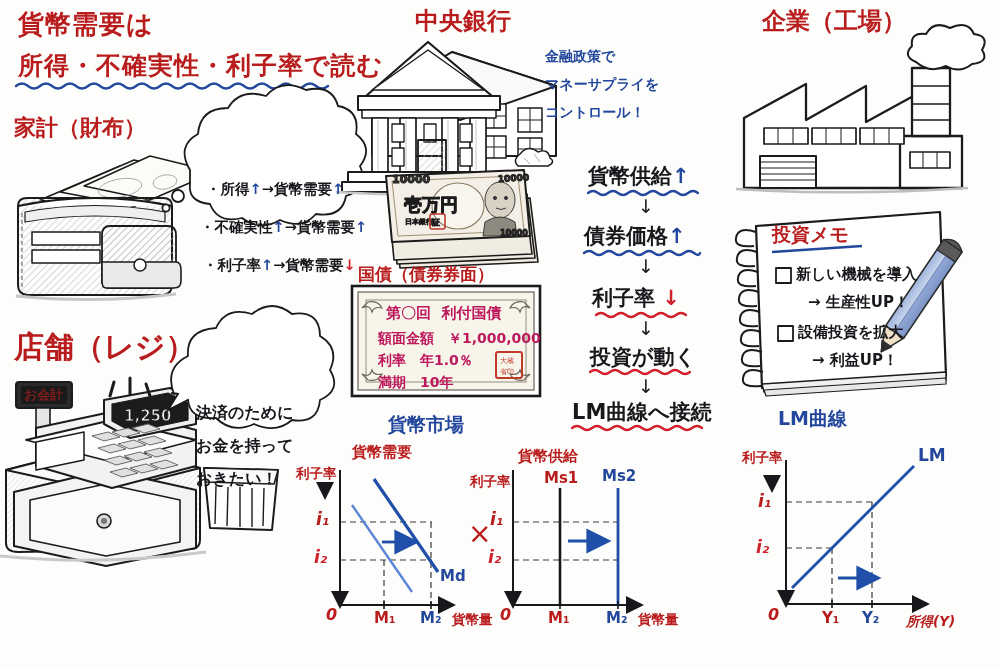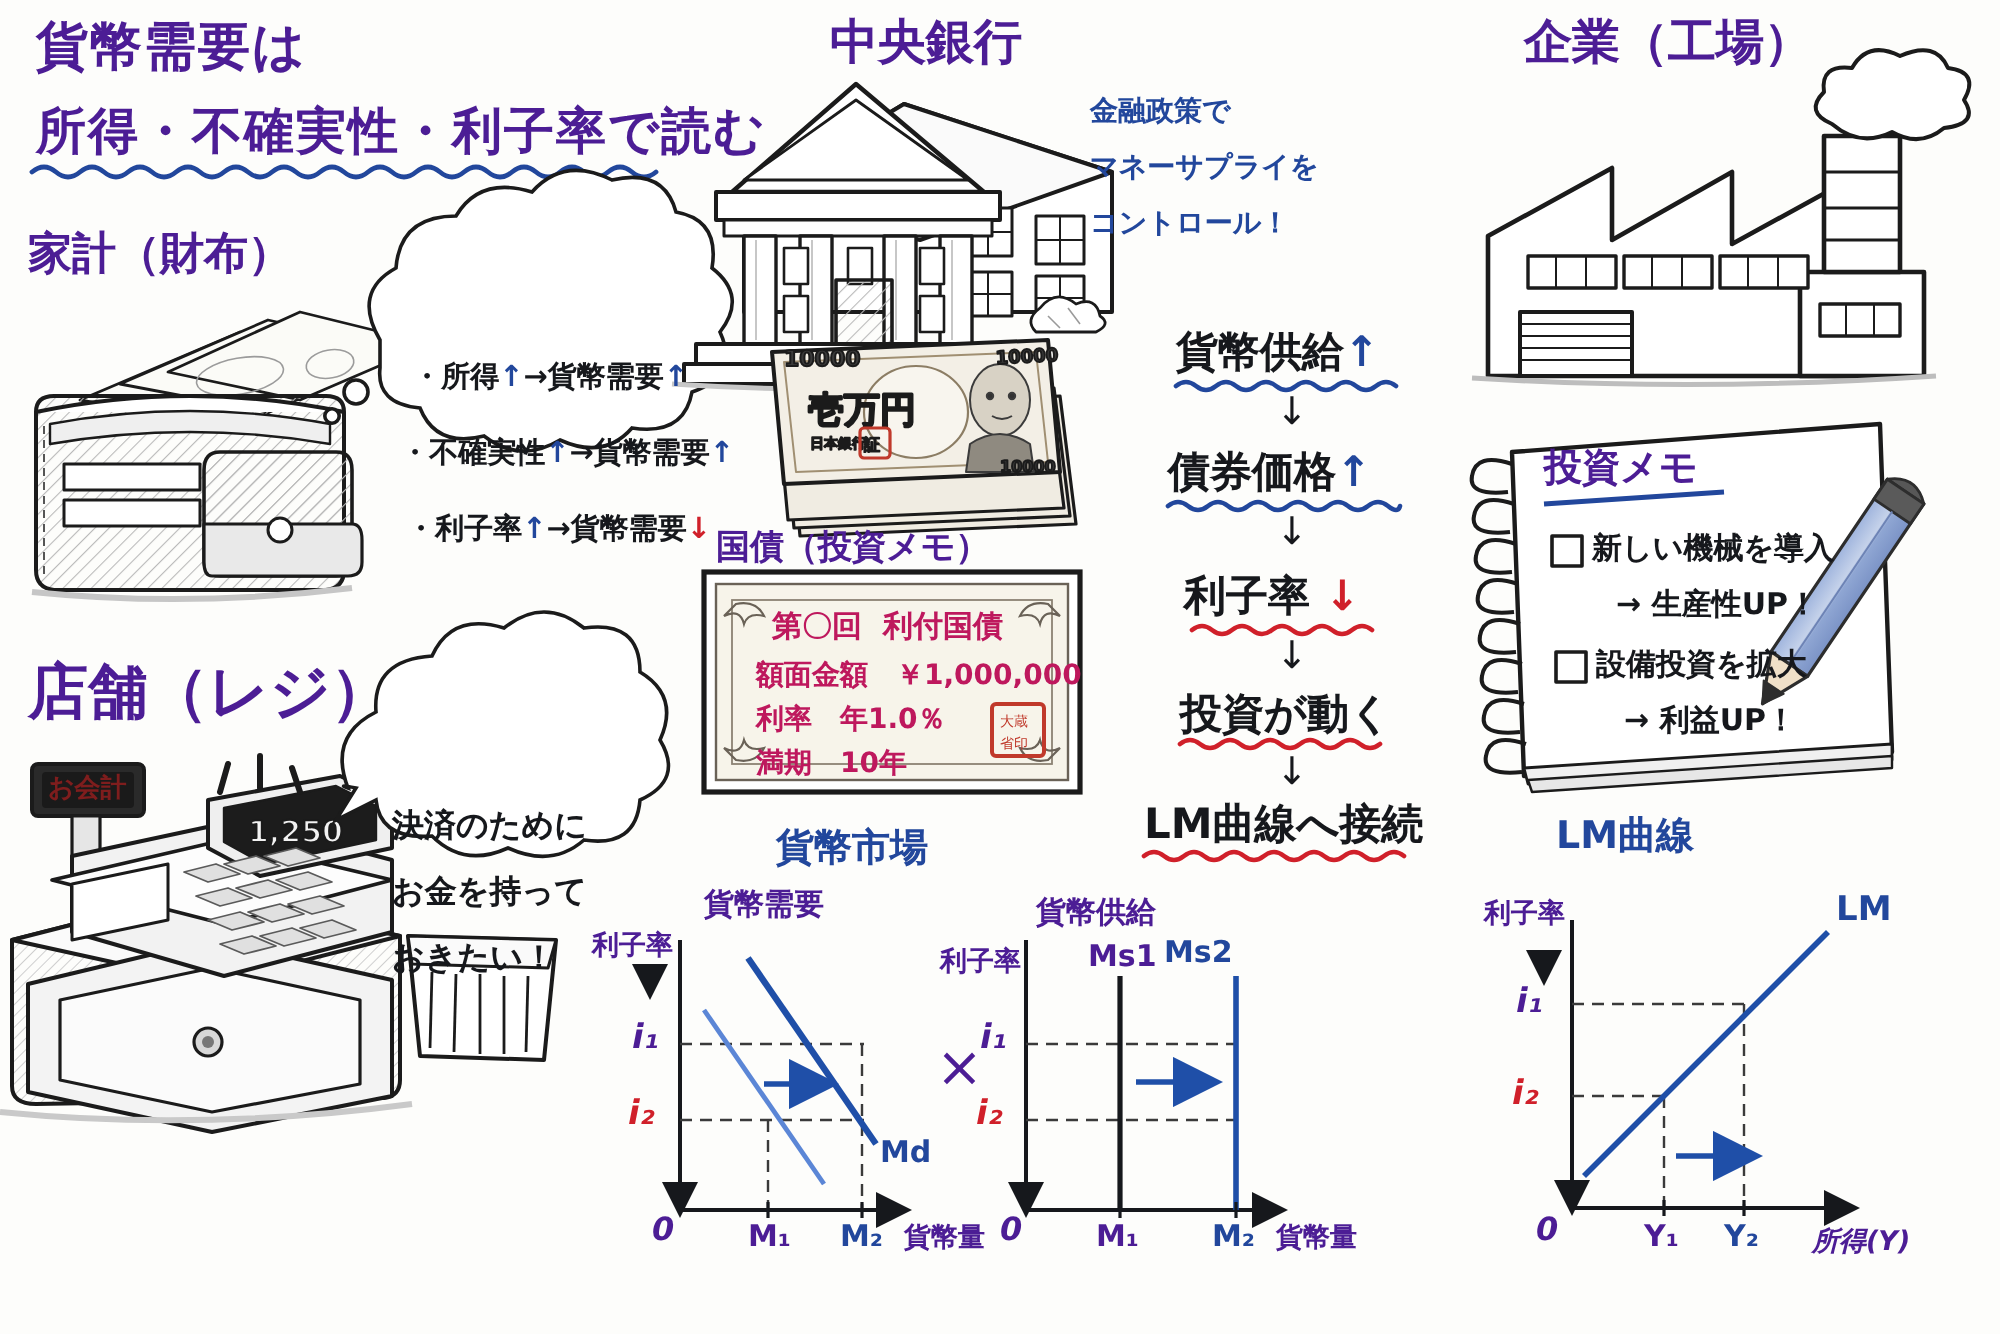--- a/index.html
+++ b/index.html
@@ -6,21 +6,21 @@
   body{
     width:1000px;height:667px;overflow:hidden;
     background:#fdfdfb;
     font-family:"DejaVu Sans","Liberation Sans",sans-serif;
     color:#16181c;position:relative;
   }
   .cv{position:absolute;inset:0;width:1000px;height:667px;}
   .tx{position:absolute;white-space:pre;line-height:1.15;}
   .blue{color:#22479c;}
   .red{color:#d0202a;}
-  .blk{color:#4c1d95;}
+  .blk{color:#b91c1c;}
   
   #hl1{left:18px;top:10px;font-size:26px;font-weight:700;letter-spacing:1px;}
   #hl2{left:18px;top:52px;font-size:25px;font-weight:700;letter-spacing:1px;}
   #lbl-house{left:14px;top:115px;font-size:22px;font-weight:700;}
   #lbl-shop{left:14px;top:330px;font-size:30px;font-weight:700;}
   #lbl-bank{left:415px;top:8px;font-size:24px;font-weight:700;}
   #lbl-firm{left:762px;top:8px;font-size:24px;font-weight:700;}
   #lbl-bond{left:358px;top:265px;font-size:17px;font-weight:700;}
   #lbl-market{left:388px;top:414px;font-size:19px;font-weight:700;}
   #lbl-lm{left:778px;top:408px;font-size:19px;font-weight:700;}
@@ -414,21 +414,21 @@
   </g>
 </svg>
 
 <div class="tx blk" id="hl1">貨幣需要は</div>
 <div class="tx blk" id="hl2">所得・不確実性・利子率で読む</div>
 
 <div class="tx blk" id="lbl-house">家計（財布）</div>
 <div class="tx blk" id="lbl-shop">店舗（レジ）</div>
 <div class="tx blk" id="lbl-bank">中央銀行</div>
 <div class="tx blk" id="lbl-firm">企業（工場）</div>
-<div class="tx blk" id="lbl-bond">国債（投資メモ）</div>
+<div class="tx blk" id="lbl-bond">国債（債券券面）</div>
 <div class="tx blue" id="lbl-market">貨幣市場</div>
 <div class="tx blue" id="lbl-lm">LM曲線</div>
 
 <div class="tx bub-line" style="left:196px;top:164px;">
   <span>・</span><span>所得</span><span class="blue">↑</span><span>→</span><span>貨幣需要</span><span class="blue">↑</span>
 </div>
 <div class="tx bub-line" style="left:190px;top:202px;">
   <span>・</span><span>不確実性</span><span class="blue">↑</span><span>→</span><span>貨幣需要</span><span class="blue">↑</span>
 </div>
 <div class="tx bub-line" style="left:193px;top:240px;">
@@ -480,21 +480,21 @@
 
 <div class="tx blk ax" style="left:518px;top:448px;font-size:15px;">貨幣供給</div>
 <div class="tx blk ax" style="left:470px;top:474px;">利子率</div>
 <div class="tx blk ax it" style="left:490px;top:510px;font-size:17px;">i₁</div>
 <div class="tx red ax it" style="left:488px;top:548px;font-size:17px;">i₂</div>
 <div class="tx blk ax it" style="left:500px;top:606px;font-size:16px;">0</div>
 <div class="tx blk ax" style="left:548px;top:610px;font-size:15px;">M₁</div>
 <div class="tx blue ax" style="left:606px;top:610px;font-size:15px;">M₂</div>
 <div class="tx blk ax" style="left:638px;top:612px;">貨幣量</div>
 <div class="tx blk ax" style="left:544px;top:470px;font-size:15px;">Ms1</div>
-<div class="tx blue ax" style="left:582px;top:468px;font-size:15px;">Ms2</div>
+<div class="tx blue ax" style="left:602px;top:468px;font-size:15px;">Ms2</div>
 
 <div class="tx blk ax" style="left:742px;top:450px;">利子率</div>
 <div class="tx blk ax it" style="left:758px;top:492px;font-size:17px;">i₁</div>
 <div class="tx red ax it" style="left:756px;top:538px;font-size:17px;">i₂</div>
 <div class="tx blk ax it" style="left:768px;top:606px;font-size:16px;">0</div>
 <div class="tx blk ax" style="left:822px;top:610px;font-size:15px;">Y₁</div>
 <div class="tx blue ax" style="left:862px;top:610px;font-size:15px;">Y₂</div>
 <div class="tx blk ax it" style="left:906px;top:614px;">所得(Y)</div>
 <div class="tx blue ax" style="left:918px;top:446px;font-size:17px;">LM</div>
 

